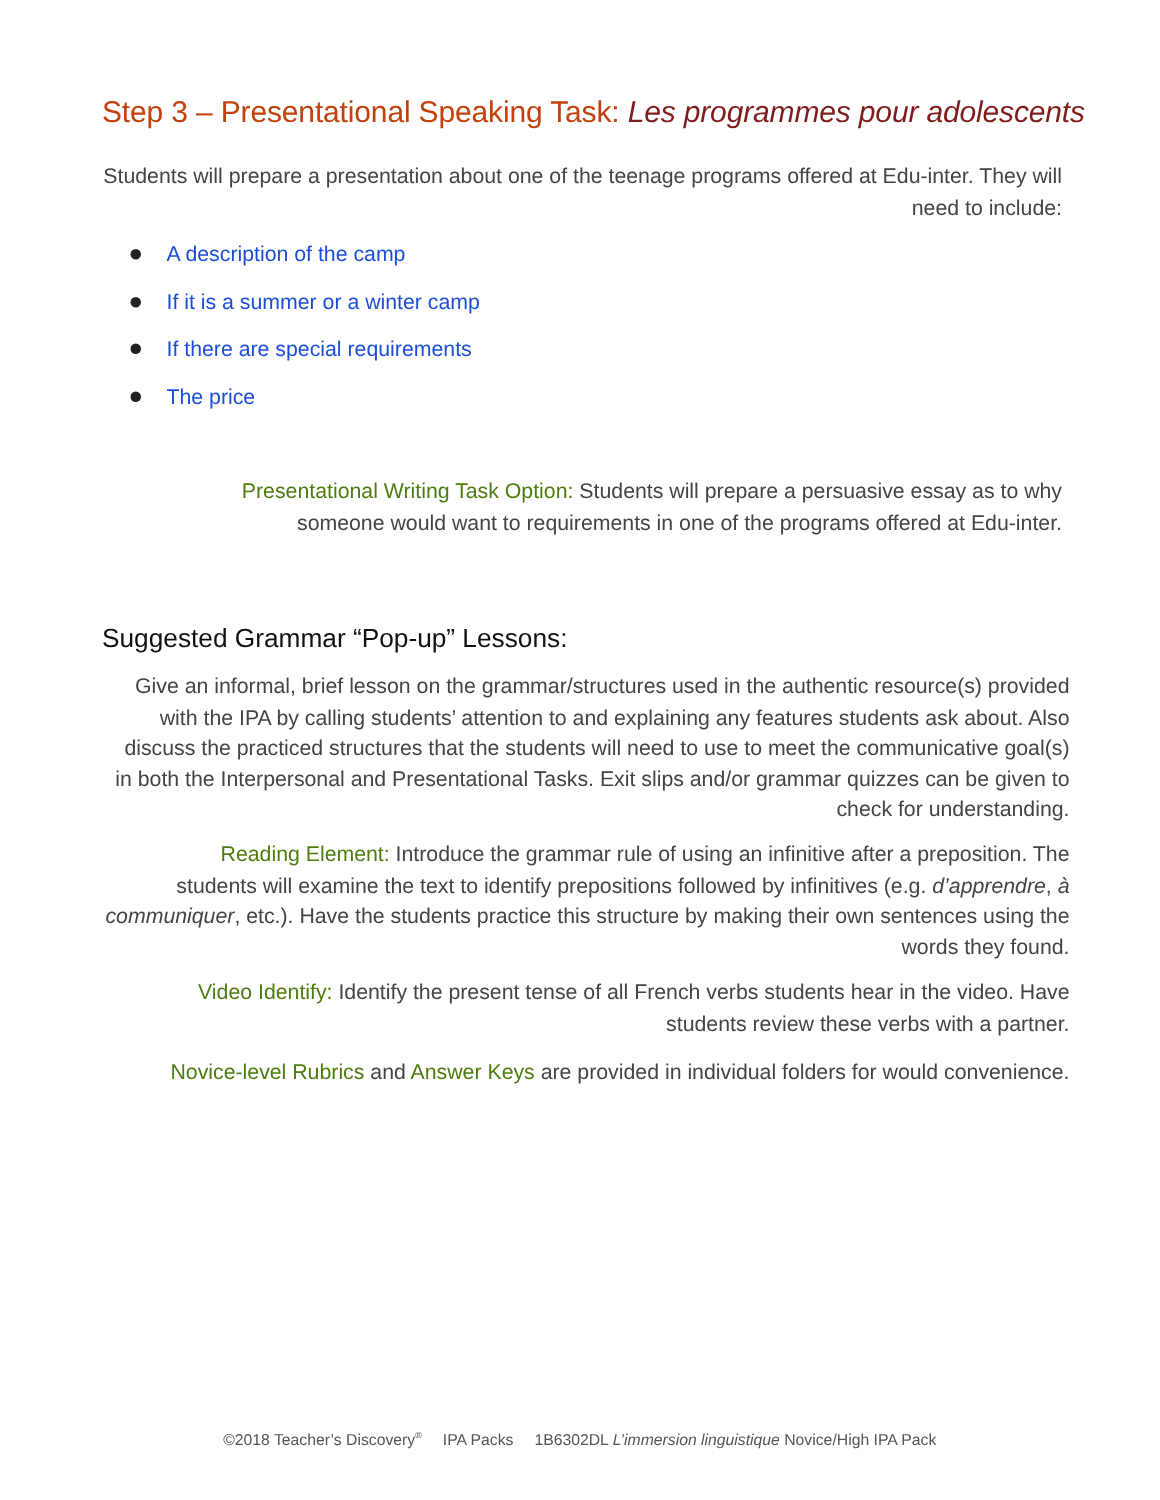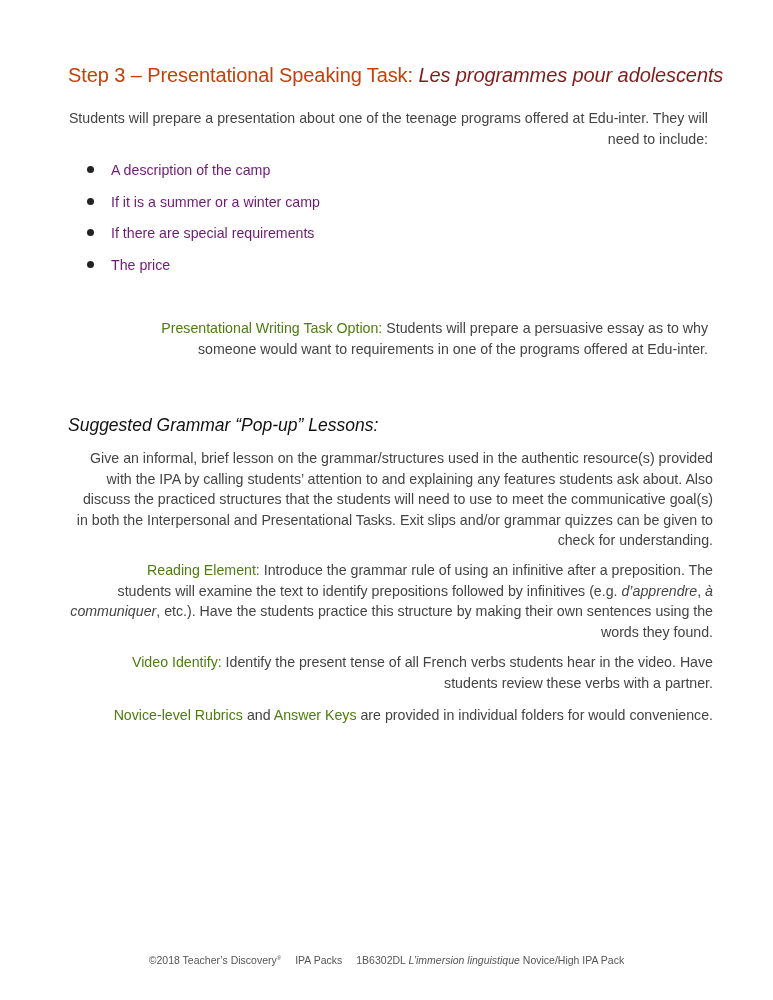--- a/index.html
+++ b/index.html
@@ -14,31 +14,31 @@
   }
   h1 .lead { color: #c2410c; }
   h1 .sub { font-style: italic; color: #7f1d1d; }
   p { margin: 0; font-size: 14.2px; line-height: 20.5px; color: #444; text-align: right; }
   .b { color: #4d7c0f; }
   .i { font-style: italic; }
   .intro { position: absolute; top: 108px; left: 0; width: 640px; }
   ul.list { position: absolute; top: 160px; left: 0; margin: 0; padding: 0; list-style: none; }
   ul.list li {
     position: relative; font-size: 14.2px; line-height: 20px; height: 31.5px;
-    padding-left: 43px; color: #701a75;
+    padding-left: 43px; color: #1d4ed8;
   }
   ul.list li .dot {
     position: absolute; left: 19px; top: 6px; width: 7px; height: 7px;
     border-radius: 50%; background: #222;
   }
   .opt { position: absolute; top: 318px; left: 0; width: 640px; }
   .indent { display: inline-block; width: 46px; }
   h2 {
     position: absolute; top: 415px; left: 0; margin: 0; font-size: 17.5px;
-    font-weight: normal; color: #111; white-space: nowrap; font-style: italic;
+    font-weight: normal; color: #111; white-space: nowrap;
   }
   .gram { position: absolute; top: 448px; left: 0; width: 645px; }
   .reading { position: absolute; top: 560px; left: 0; width: 645px; }
   .video { position: absolute; top: 652px; left: 0; width: 645px; }
   .novice { position: absolute; top: 705px; left: 0; width: 645px; }
   footer {
     position: absolute; top: 954px; left: 0; width: 773px; text-align: center;
     font-size: 10.5px; color: #555; white-space: nowrap;
   }
   footer span.sep { display: inline-block; width: 14px; }

